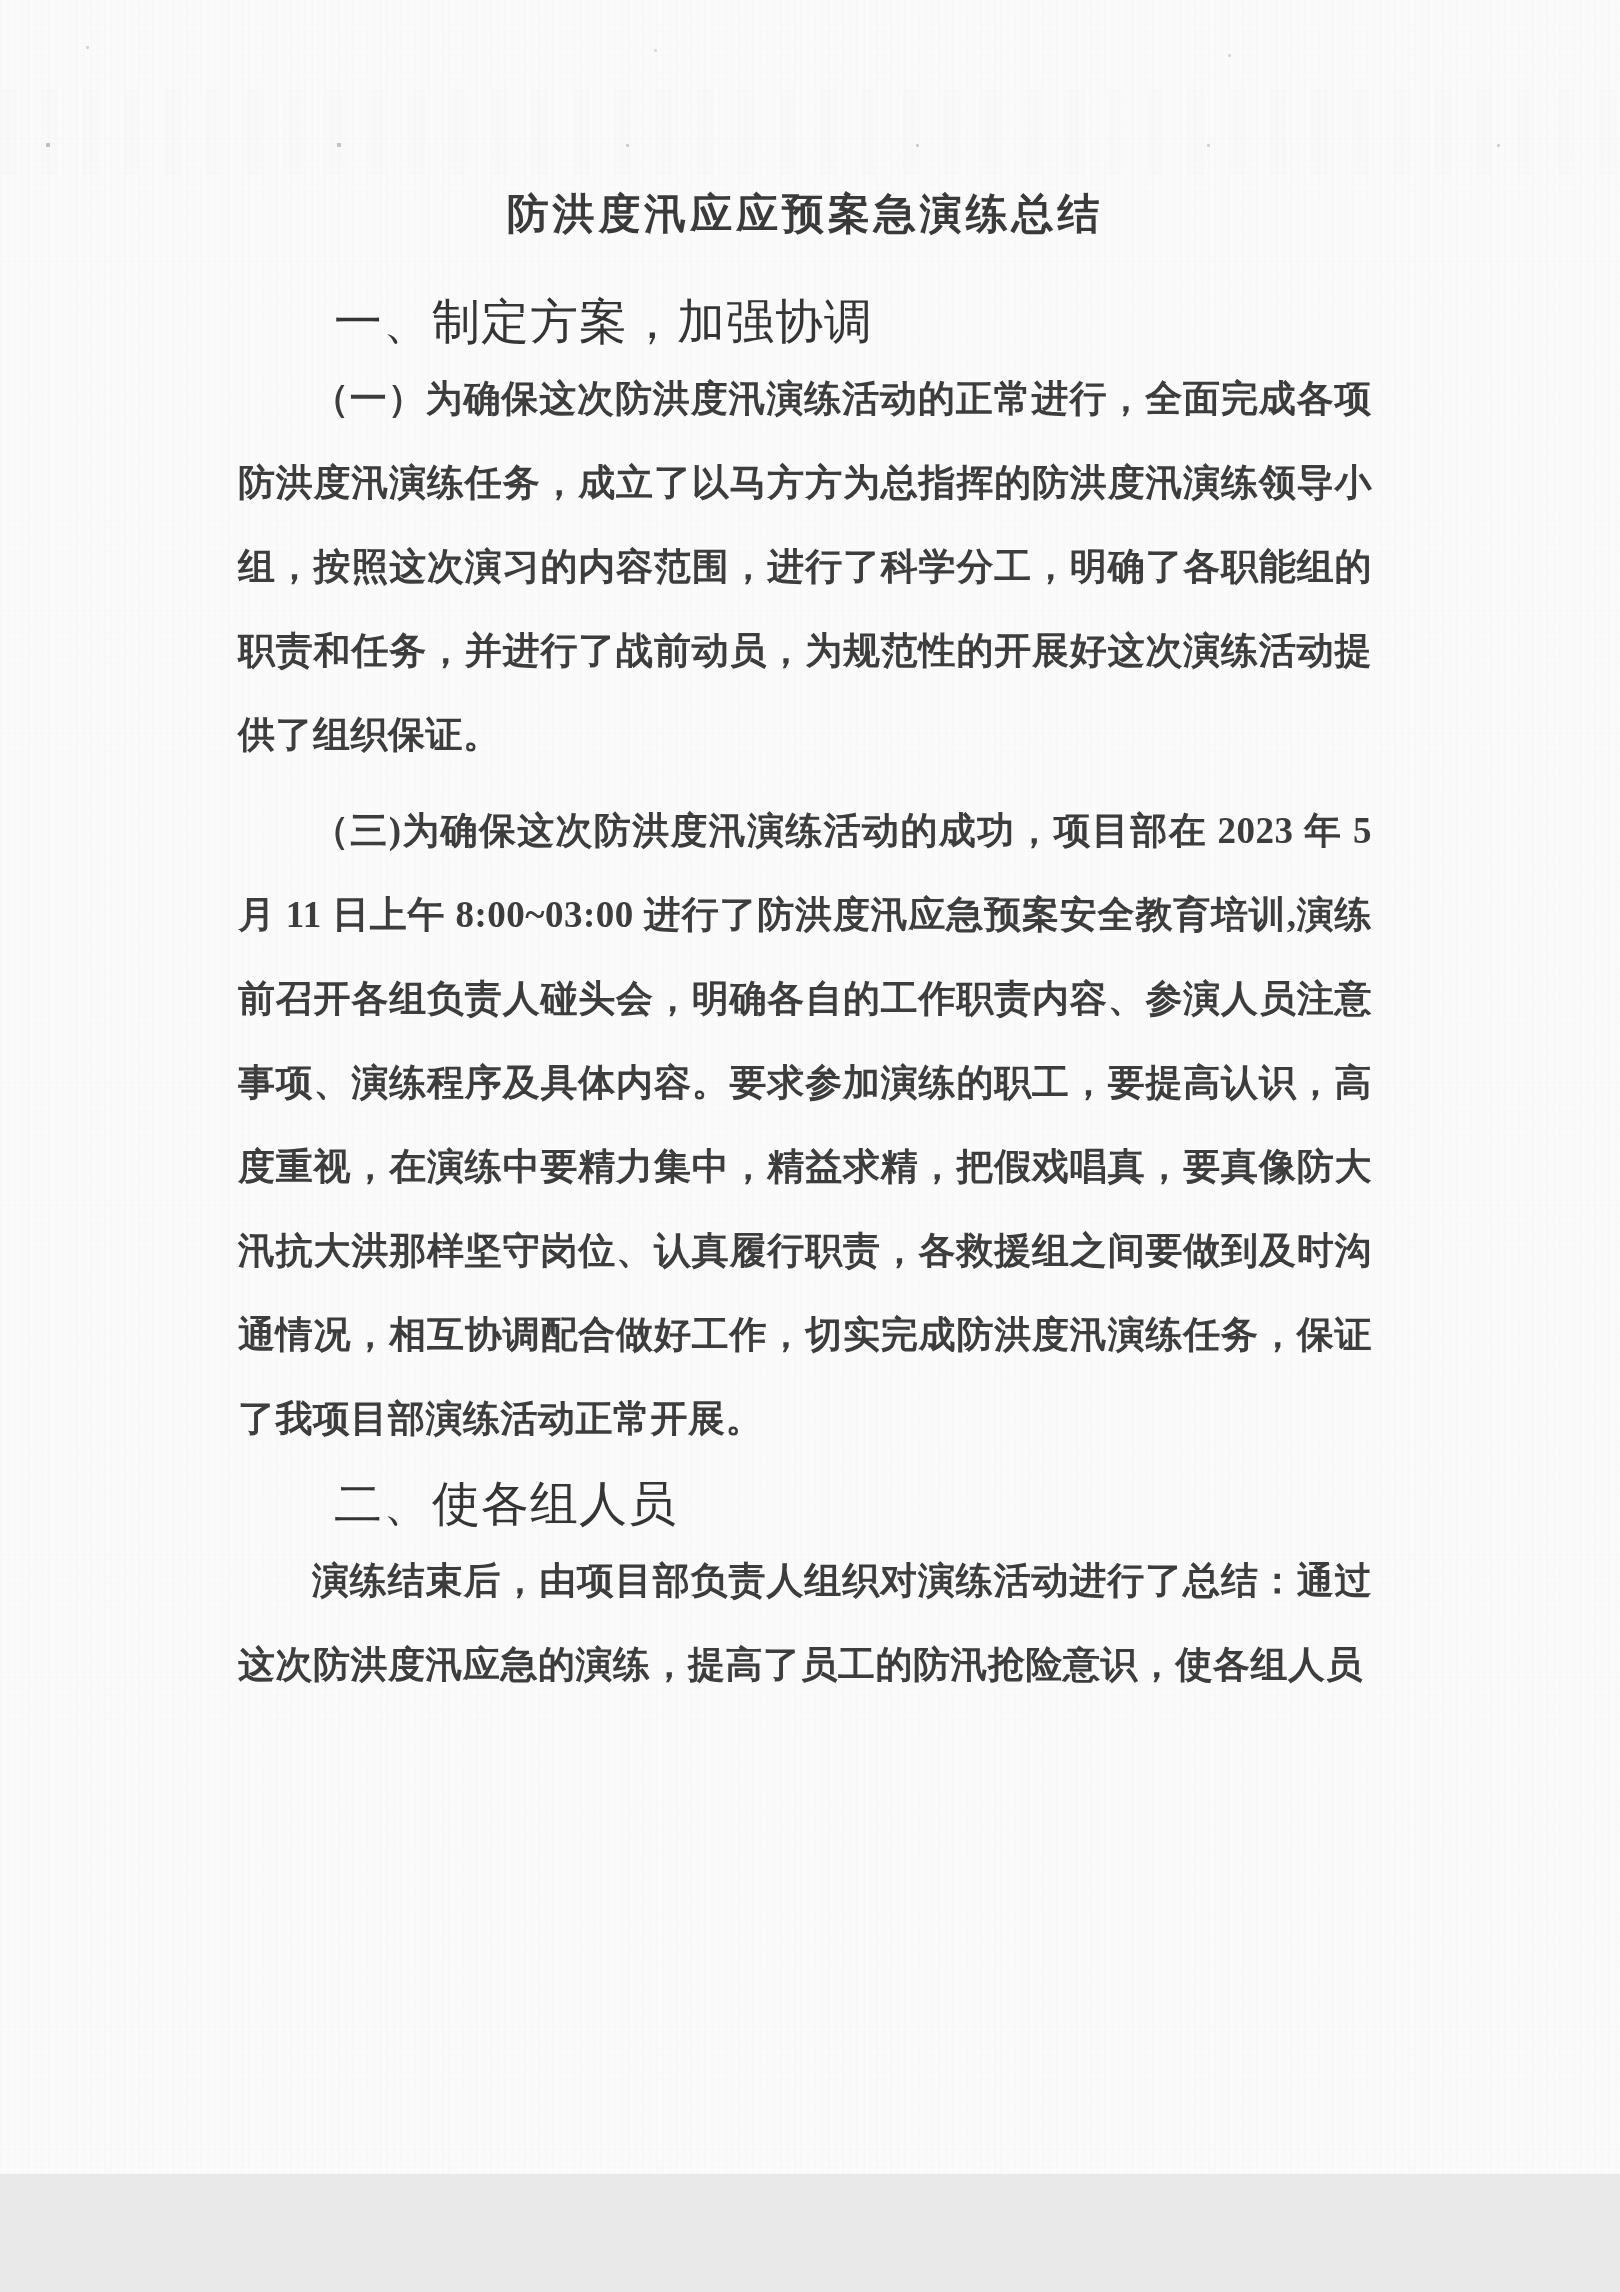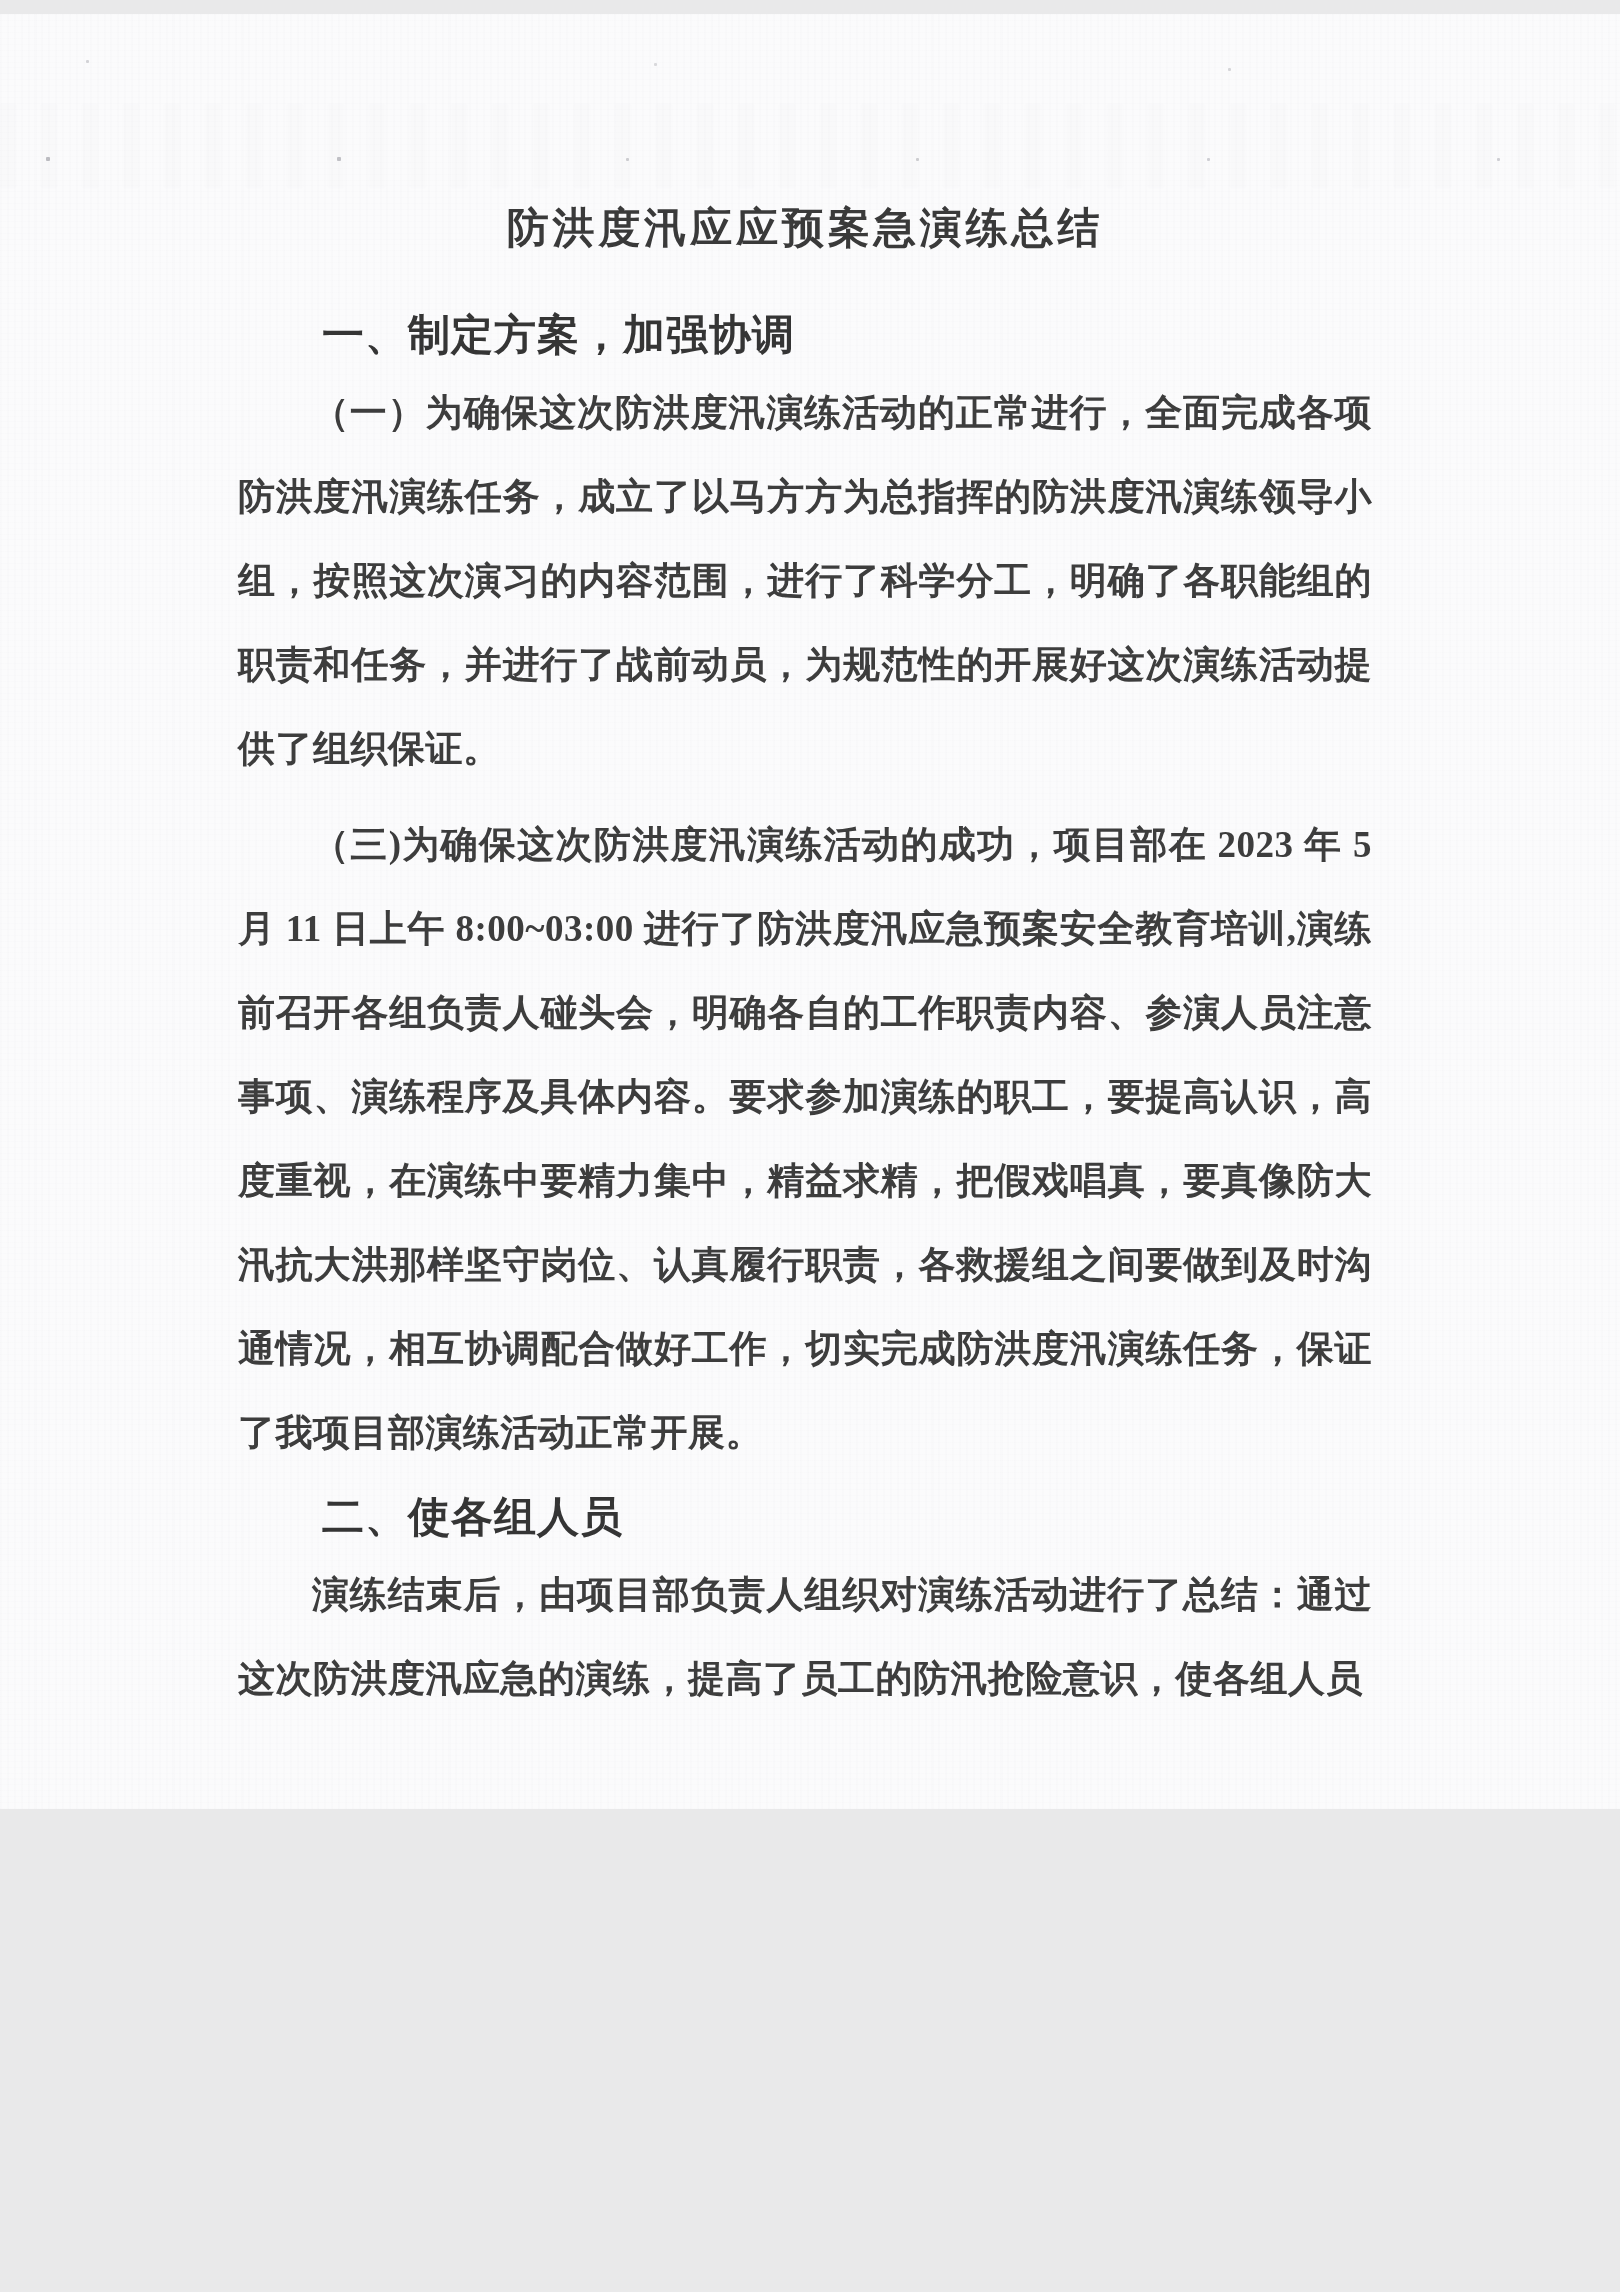--- a/index.html
+++ b/index.html
@@ -3,22 +3,22 @@
 <meta charset="utf-8">
 <style>
   html, body {
     margin: 0;
     padding: 0;
     background: #e9e9ea;
   }
   .page {
     position: relative;
     width: 1620px;
-    height: 1795px;
-    margin: 14px auto;
+    height: 2174px;
+    margin: 0 auto;
     background: #fbfbfc;
     overflow: hidden;
     font-family: "Liberation Serif", "DejaVu Serif", serif;
     color: #3d3d3d;
   }
   
   .page::before {
     content: "";
     position: absolute;
     inset: 0;
@@ -50,22 +50,22 @@
   .doc-title {
     text-align: center;
     font-size: 42px;
     font-weight: 700;
     letter-spacing: 3.9px;
     line-height: 57px;
     color: #3a3a3a;
     margin: 0 0 47px 0;
   }
   .heading {
-    font-size: 42px;
-    font-weight: 700;
+    font-size: 48px;
+    font-weight: 400;
     line-height: 63px;
     text-indent: 2em;
     color: #353535;
     margin: 0 0 3.9px 0;
     letter-spacing: 1px;
   }
   .paragraph {
     font-size: 37px;
     line-height: 84px;
     text-indent: 2em;

